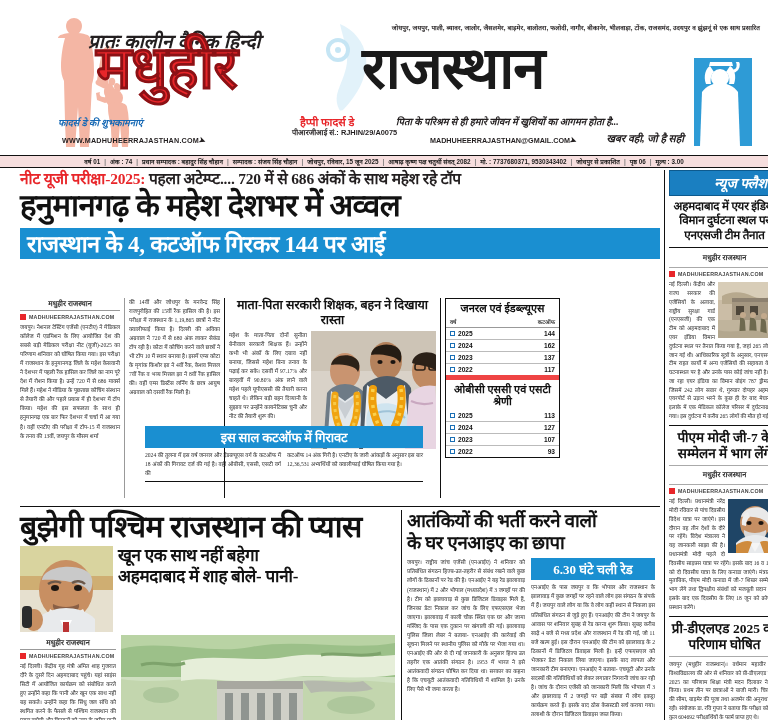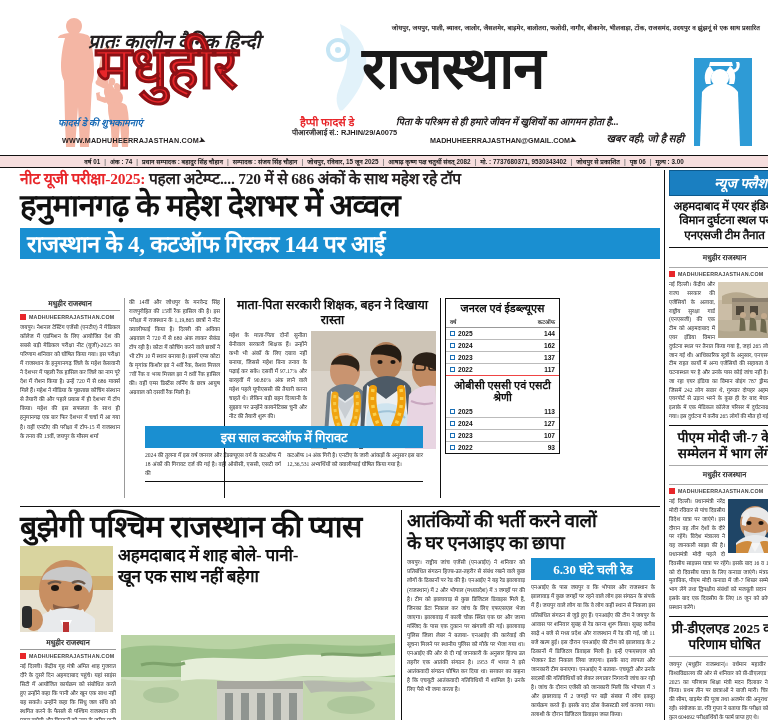--- a/index.html
+++ b/index.html
@@ -384,21 +384,21 @@
               <span>137</span>
             </div>
             <div class="tc-row" style="border-bottom:none;">
               <span class="yr">
                   <i class="chk"></i>
                   <span>2022</span>
                 </span>
               <span>117</span>
             </div>
 
-            <div class="tc-title" style="border-top:1px solid #ef4444;">ओबीसी एससी एवं एसटी श्रेणी</div>
+            <div class="tc-title" style="border-top:5px solid #ef4444;">ओबीसी एससी एवं एसटी श्रेणी</div>
             <div class="tc-row">
               <span class="yr">
                   <i class="chk"></i>
                   <span>2025</span>
                 </span>
               <span>113</span>
             </div>
             <div class="tc-row">
               <span class="yr">
                   <i class="chk"></i>
@@ -451,22 +451,22 @@
                 <path d="M33 58c7 4 19 4 26 0 1 6-4 10-13 10s-14-4-13-10z" fill="#8a5f45"></path>
                 <path d="M30 63c8 6 24 6 33 0l3 6c-9 7-29 7-38 0z" fill="#f0eeea"></path>
                 <path d="M18 72c8-7 20-10 28-10s22 3 29 11v13H18z" fill="#e8eaec"></path>
                 <path d="M40 74l6 12 6-12z" fill="#fff"></path>
                 <rect x="43" y="76" width="6" height="10" fill="#b33"></rect>
                 <ellipse cx="14" cy="74" rx="9" ry="11" fill="#c88f62"></ellipse>
                 <rect x="2" y="60" width="10" height="22" rx="4" fill="#2c2c2c"></rect>
               </svg>
             </div>
             <div>
+              <div class="subhead-l">खून एक साथ नहीं बहेगा</div>
               <div class="subhead-l">अहमदाबाद में शाह बोले- पानी-</div>
-              <div class="subhead-l">खून एक साथ नहीं बहेगा</div>
             </div>
           </div>
 
           <div style="display:flex; gap:5px; margin-top:3px;">
             <div style="width:96px; flex:none;">
               <div class="byline" style="margin-top:2px;">मधुहीर राजस्थान</div>
               <div class="site-line">
                 <span class="redsq"></span>
                 <span class="site-url">MADHUHEERRAJASTHAN.COM</span>
               </div>

